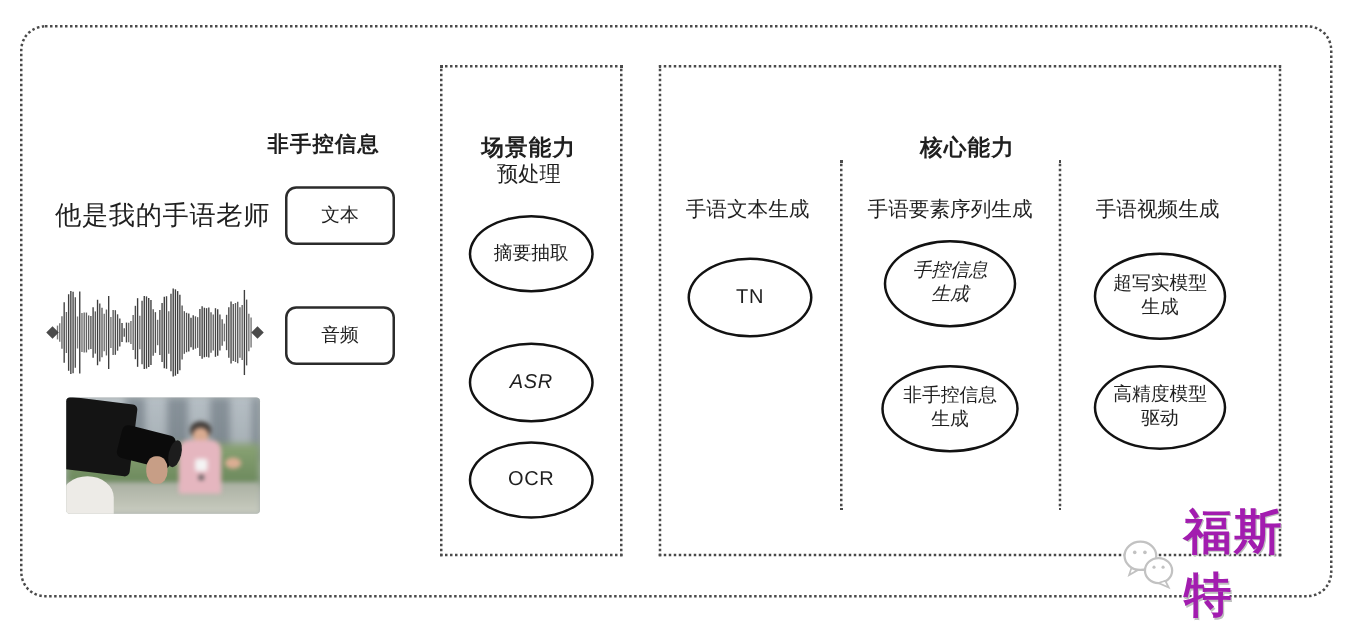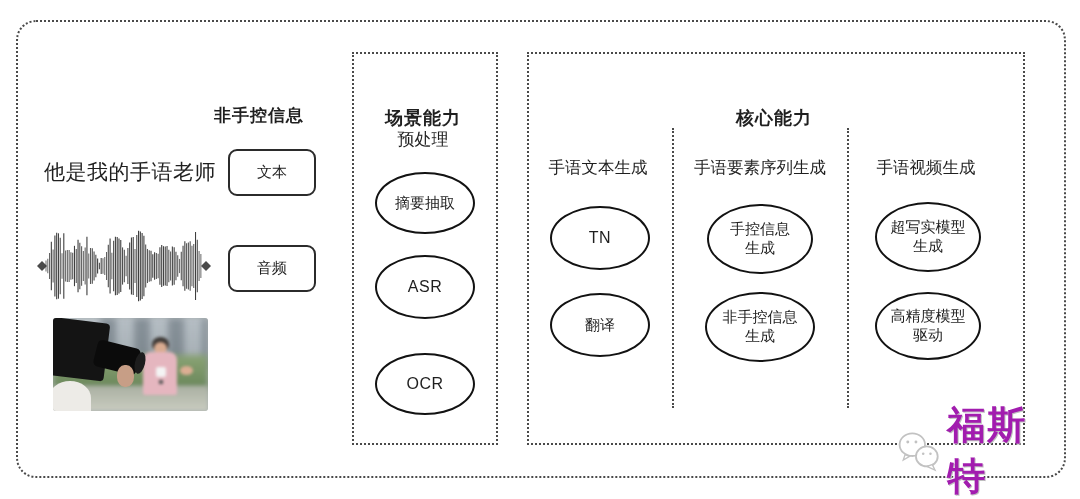--- a/index.html
+++ b/index.html
@@ -190,37 +190,36 @@
     </div>
   <div class="abs io-box" style="top:245px;">
       <span>音频</span>
     </div>
 
   <div class="abs group-box scene-box"></div>
   <div class="abs group-title scene-title">场景能力</div>
   <div class="abs sub-label scene-sub">预处理</div>
 
   <div class="abs node" style="left:375px;top:172px;width:96px;height:58px;">摘要抽取</div>
-  <div class="abs node node-en" style="left:375px;top:255px;width:96px;height:60px;">ASR</div>
+  <div class="abs node node-en" style="left:375px;top:274px;width:96px;height:60px;font-style:italic;">ASR</div>
   <div class="abs node node-en" style="left:375px;top:353px;width:96px;height:58px;">OCR</div>
 
   <div class="abs group-box core-box"></div>
   <div class="abs group-title core-title">核心能力</div>
 
   <div class="abs divider" style="left:672px;"></div>
   <div class="abs divider" style="left:847px;"></div>
 
   <div class="abs col-label" style="left:518px;top:157px;width:160px;">手语文本生成</div>
   <div class="abs col-label" style="left:680px;top:157px;width:160px;">手语要素序列生成</div>
   <div class="abs col-label" style="left:846px;top:157px;width:160px;">手语视频生成</div>
 
   <div class="abs node node-en" style="left:550px;top:206px;width:96px;height:60px;">TN</div>
-  <div class="abs node" style="left:550px;top:293px;width:96px;height:60px;">翻译</div>
-
-  <div class="abs node" style="left:707px;top:204px;width:102px;height:66px;">手控信息
+
+  <div class="abs node" style="left:707px;top:192px;width:102px;height:66px;font-style:italic;">手控信息
 生成</div>
   <div class="abs node" style="left:705px;top:292px;width:106px;height:66px;">非手控信息
 生成</div>
 
   <div class="abs node" style="left:875px;top:202px;width:102px;height:66px;">超写实模型
 生成</div>
   <div class="abs node" style="left:875px;top:292px;width:102px;height:64px;">高精度模型
 驱动</div>
 
   <div class="abs watermark">

